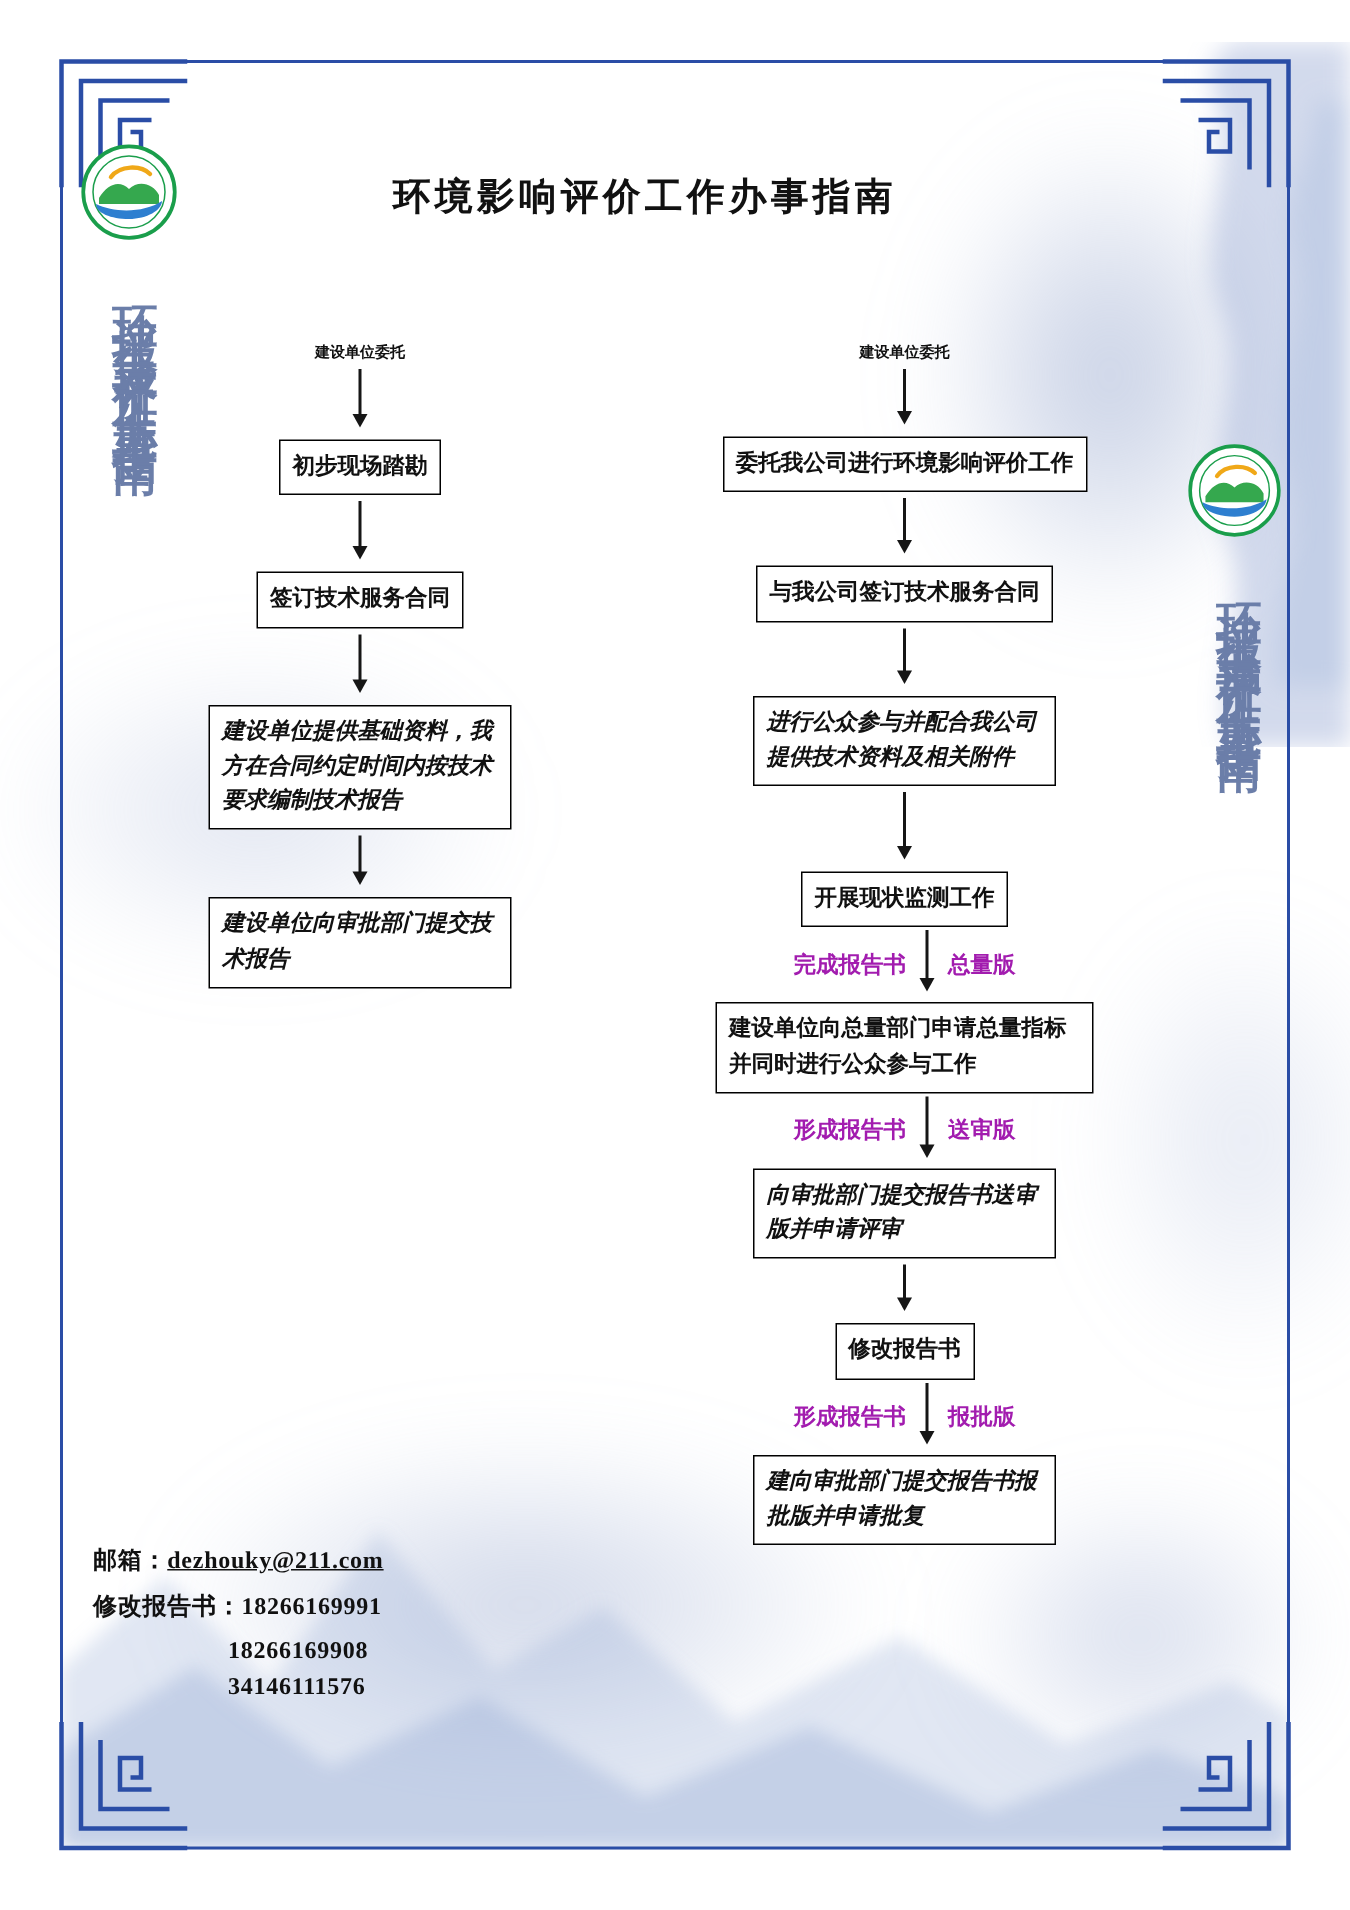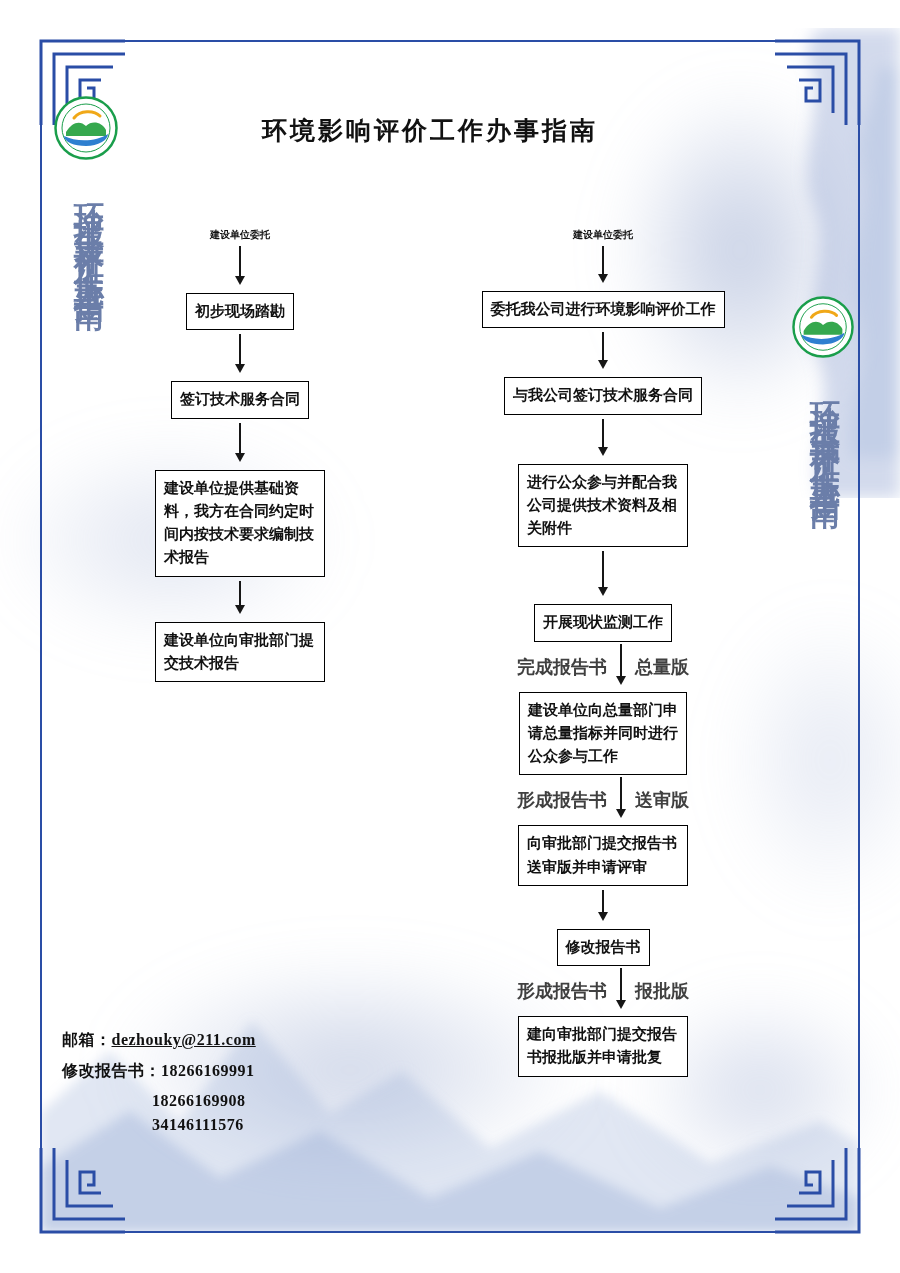--- a/index.html
+++ b/index.html
@@ -32,27 +32,27 @@
   .side-title.left{left:68px;top:180px;}
   .side-title.right{left:804px;top:378px;}
 
   
   .flow{position:absolute;display:flex;flex-direction:column;align-items:center;z-index:3;}
   .flow-left{left:125px;top:228px;width:230px;}
   .flow-right{left:472px;top:228px;width:262px;}
   .start-label{font-size:10px;font-weight:bold;color:#111;}
   .box{box-sizing:border-box;background:#fff;border:1px solid #000;padding:6px 8px;font-size:15px;font-weight:bold;color:#111;text-align:left;line-height:1.55;}
   .box.nw{white-space:nowrap;}
-  .box.w200{width:170px;}
-  .box.w212{width:168px;}
+  .box.w200{width:202px;font-style:italic;}
+  .box.w212{width:252px;}
   .arrow{width:2px;background:#161616;margin:4px auto 11px;position:relative;flex:none;}
   .arrow::after{content:"";position:absolute;left:50%;bottom:-8px;transform:translateX(-50%);width:0;height:0;border:5px solid transparent;border-top:9px solid #161616;}
   .ann-row{display:flex;align-items:center;justify-content:center;gap:13px;}
   .ann-row .arrow{margin:2px 0 10px;}
-  .ann{font-size:18px;font-weight:bold;color:#404040;white-space:nowrap;}
+  .ann{font-size:15px;font-weight:bold;color:#a21caf;white-space:nowrap;}
 
   
   .contact{position:absolute;left:62px;top:1030px;z-index:3;font-size:16px;font-weight:bold;color:#111;}
   .contact-line{margin-bottom:10px;letter-spacing:.5px;}
   .contact-line .email{text-decoration:underline;color:#111;cursor:pointer;}
   .contact-line.indent{margin-left:90px;margin-bottom:6px;}
 </style>
 </head>
 <body>
 

